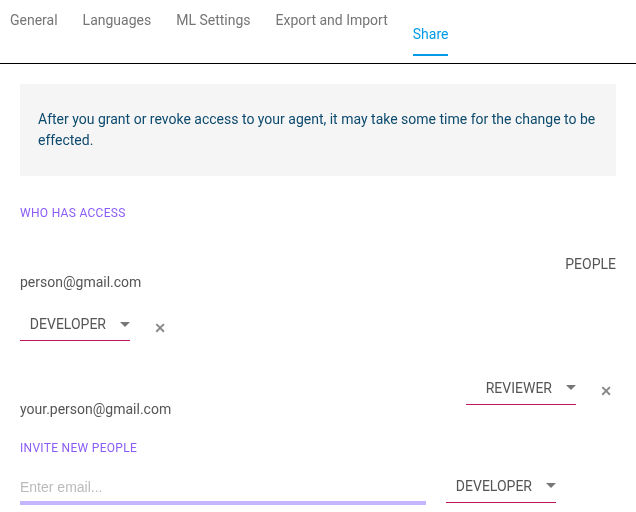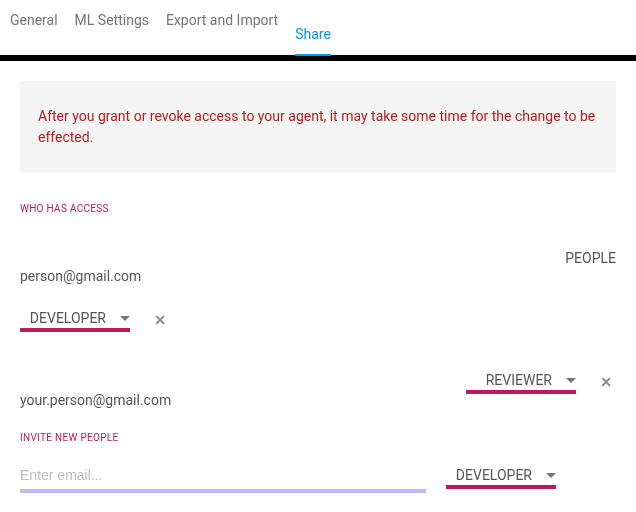--- a/index.html
+++ b/index.html
@@ -6,70 +6,70 @@
   body {
     margin: 0;
     font-family: -apple-system, BlinkMacSystemFont, "Segoe UI", Roboto, Arial, sans-serif;
     font-size: 14px;
     color: #444;
     background: #fff;
     width: 636px;
   }
   .tabs {
     display: flex;
-    gap: 17px;
-    padding: 10px 10px 0 10px;
-    border-bottom: 6px solid #000000;
+    gap: 25px;
+    padding: 10px 10px 8px 10px;
+    border-bottom: 1px solid #000000;
   }
   .tab {
     padding: 2px 0 12px 0;
     color: #757575;
     cursor: pointer;
   }
   .tab.active {
     color: #039be5;
     border-bottom: 2px solid #039be5;
     margin-bottom: -1px;
     margin-top: 14px;
   }
   .content {
     padding: 20px;
   }
   .info-box {
     background: #f5f5f5;
     padding: 25px 18px;
-    color: #b91c1c;
+    color: #0c4a6e;
     line-height: 1.5;
     margin-bottom: 30px;
   }
   .section-title {
-    color: #be185d;
+    color: #8b5cf6;
     letter-spacing: 0.3px;
     margin-bottom: 18px;
-    font-size: 10px;
+    font-size: 12px;
   }
   .access-row {
     display: flex;
     align-items: center;
     margin-bottom: 24px;
   }
   .email {
     flex: 1;
     color: #555;
     margin-top: 36px;
   }
   .role-static {
     color: #555;
     padding-right: 0;
   }
   .role-select {
     display: flex;
     align-items: center;
-    border-bottom: 4px solid #be185d;
-    padding: 2px 0 2px 0;
+    border-bottom: 1px solid #be185d;
+    padding: 2px 0 8px 0;
     min-width: 110px;
     justify-content: flex-end;
     cursor: pointer;
   }
   .role-select .label {
     color: #555;
     padding-right: 14px;
   }
   .caret {
     width: 0; height: 0;
@@ -115,20 +115,21 @@
     cursor: pointer;
     padding: 4px 8px;
     margin-left: 40px;
   }
 </style>
 </head>
 <body>
 
 <div class="tabs">
   <div class="tab">General</div>
+  <div class="tab">Languages</div>
   <div class="tab">ML Settings</div>
   <div class="tab">Export and Import</div>
   <div class="tab active">Share</div>
 </div>
 
 <div class="content">
 
   <div class="info-box">After you grant or revoke access to your agent, it may take some time for the change to be effected.</div>
 
   <div class="section-title">WHO HAS ACCESS</div>

